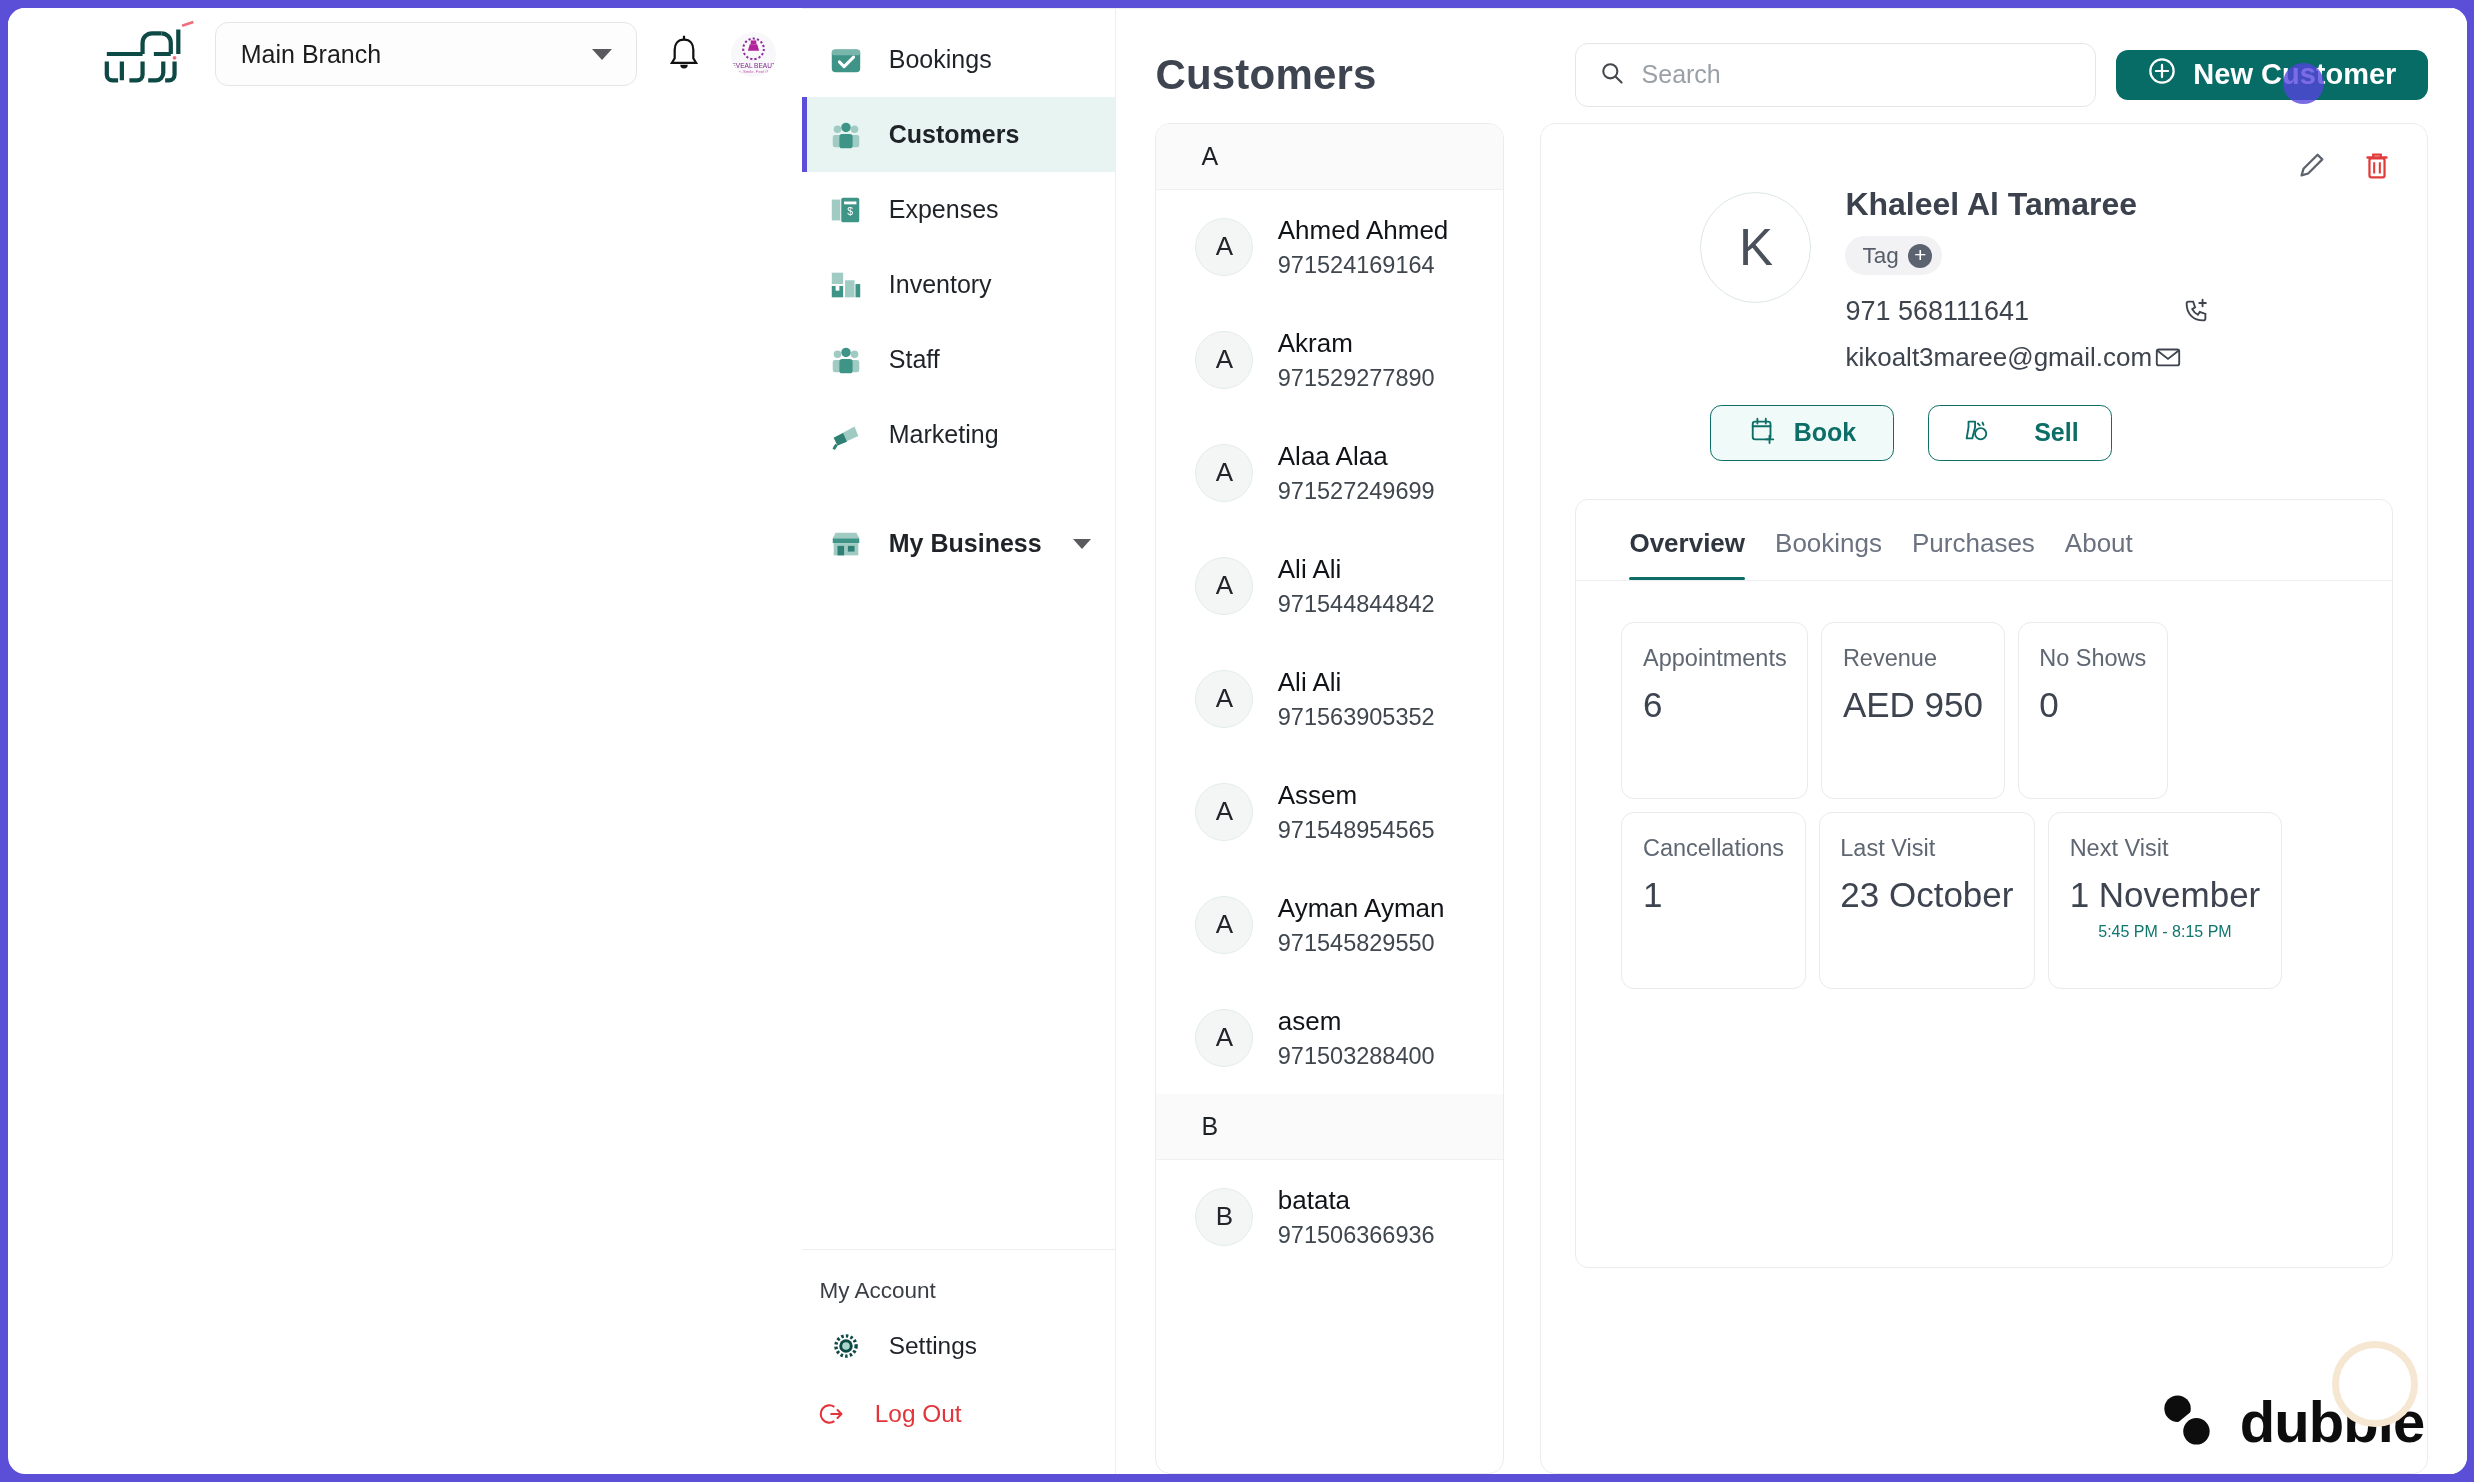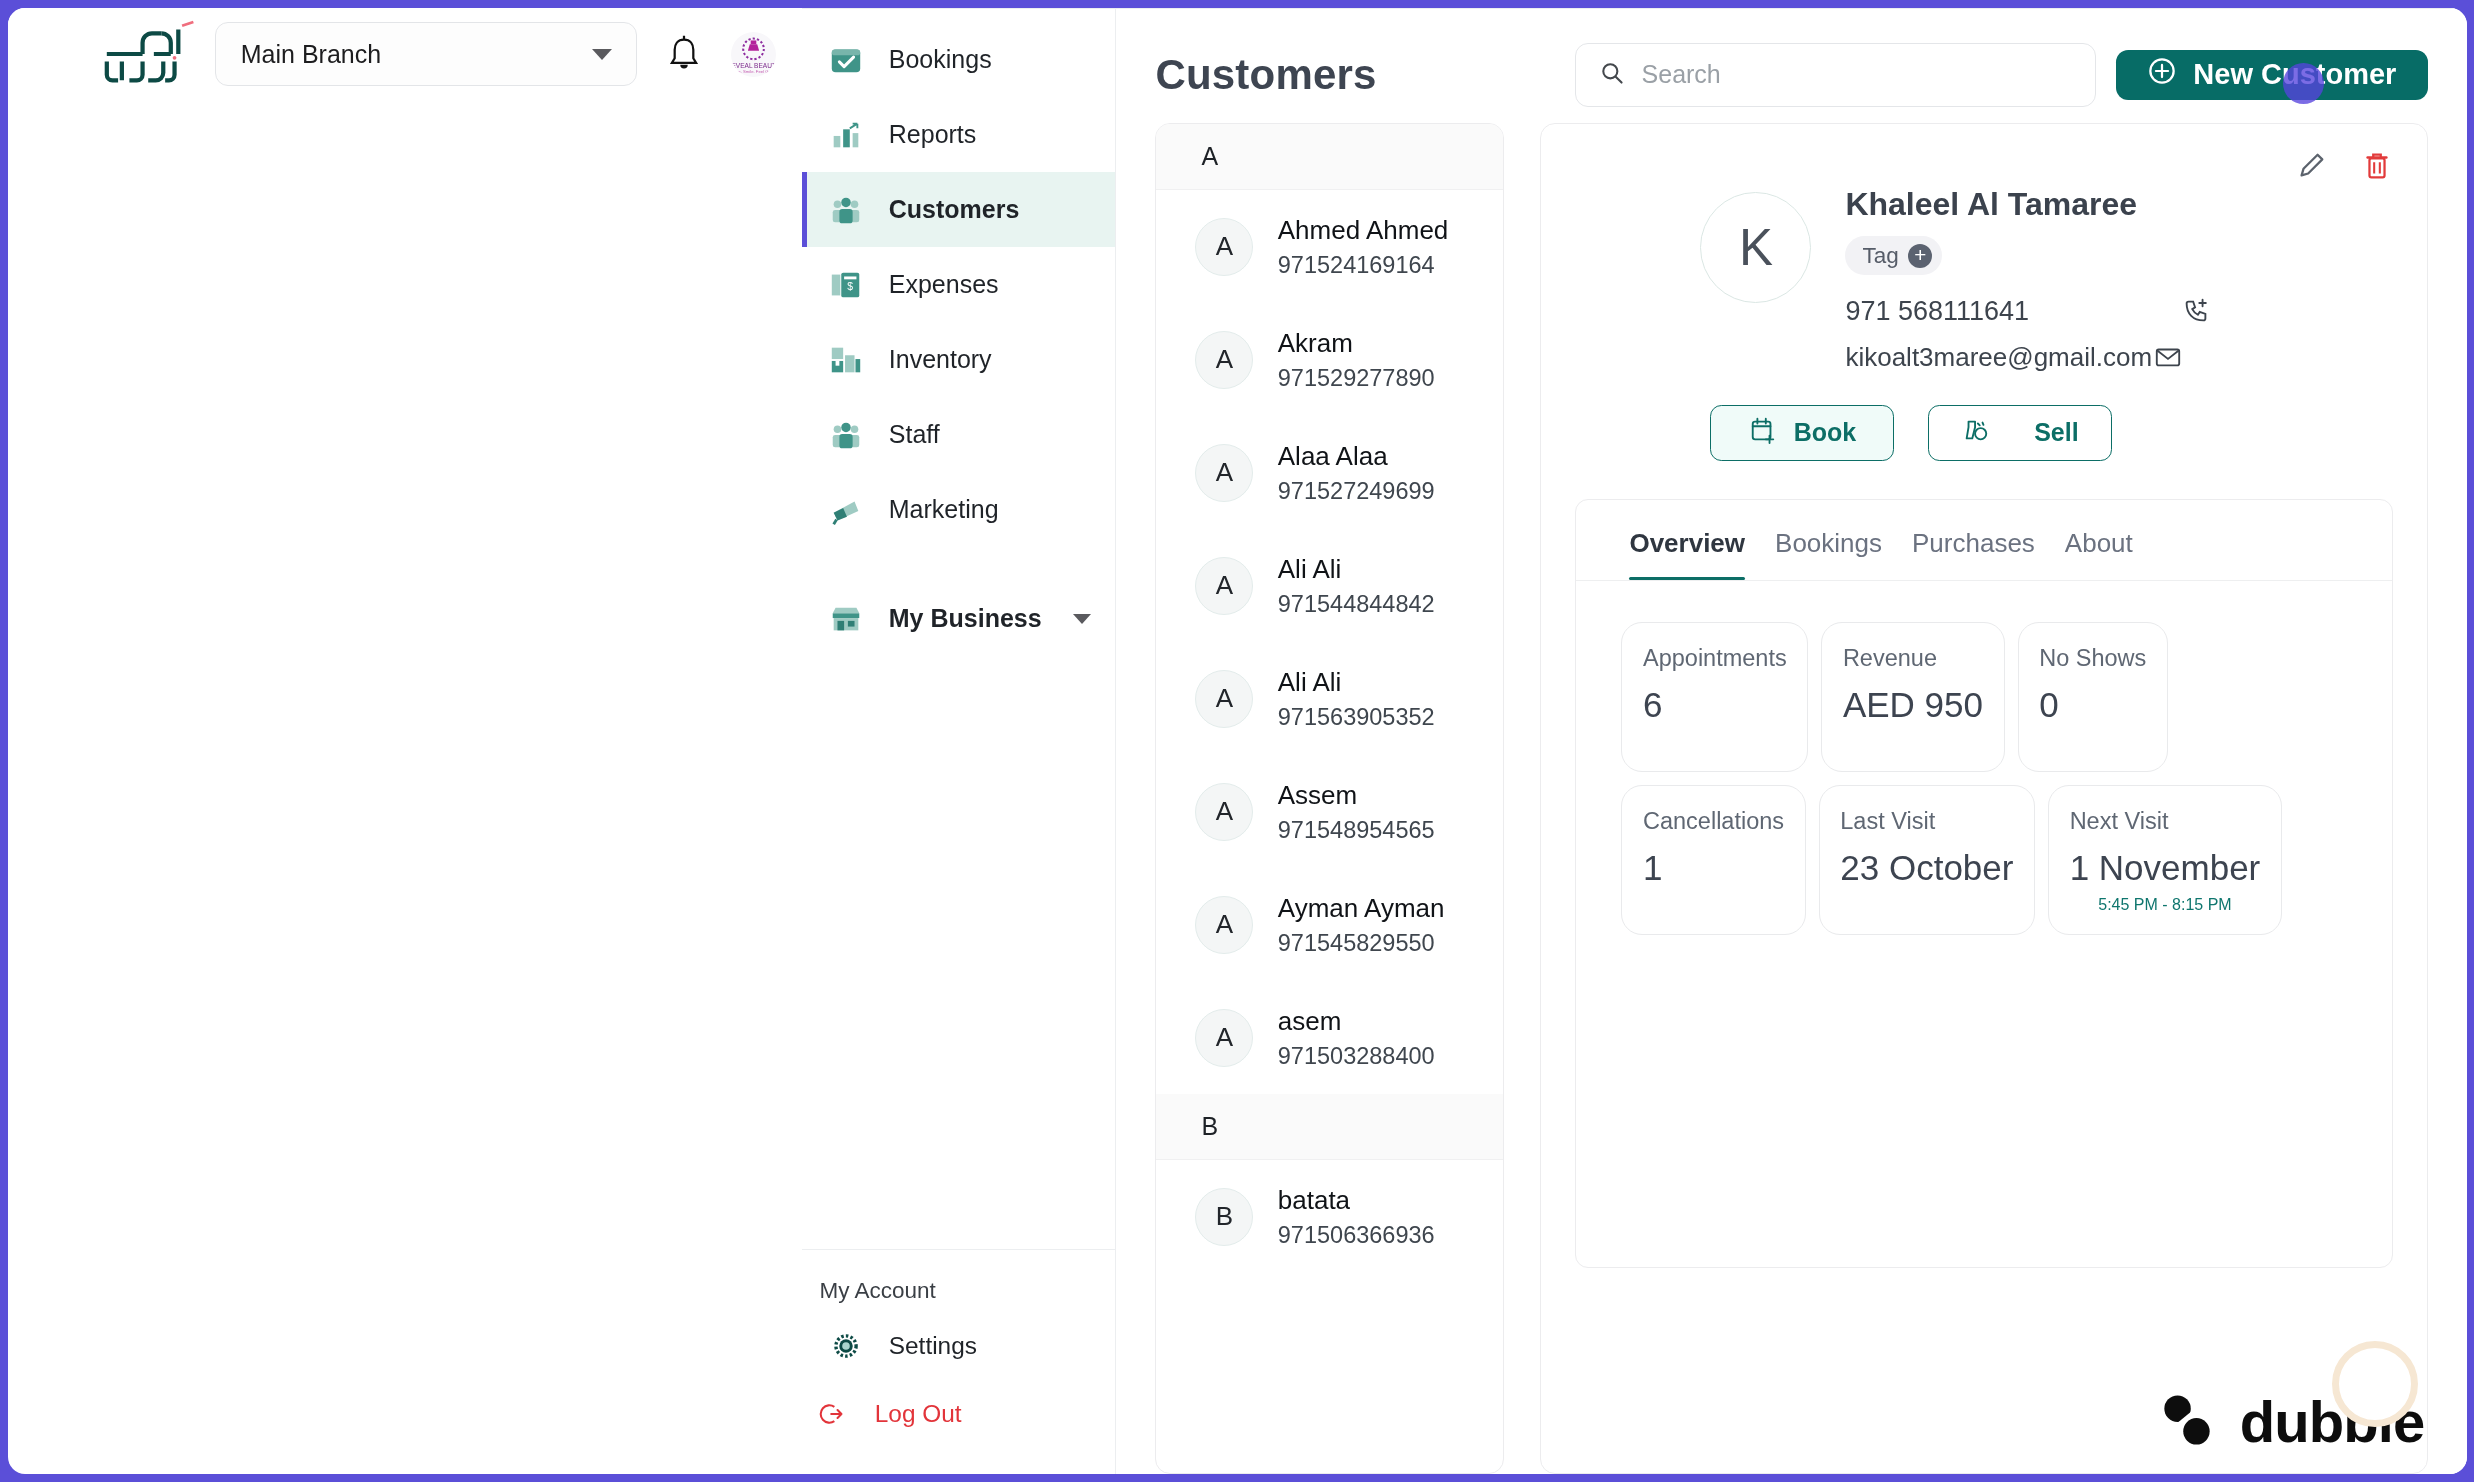--- a/index.html
+++ b/index.html
@@ -277,23 +277,23 @@
   .tab.active { color: #2f3640; font-weight: 700; }
   .tab.active::after {
     content:""; position:absolute; left:0; right:0; bottom:-0.9px;
     height: 3.8px; background:#0c6e66; border-radius:1.9px;
   }
 
   .stats { padding: 41px 0 0 45px; }
   .stat-row { display: flex; gap: 13px; margin-bottom: 13px; }
   .stat-card {
     border: 0.9px solid #e9eaec;
-    border-radius: 21px;
+    border-radius: 13px;
     padding: 22.5px 20.6px 0 20.6px;
-    height: 150px;
+    height: 177px;
     min-width: 0;
   }
   .stat-label { font-size: 23.5px; color: #5f6773; margin-bottom: 13px; white-space:nowrap;}
   .stat-value { font-size: 35px; color: #3d4450; white-space:nowrap;}
   .stat-sub { font-size: 16px; color: #0f766e; margin-top: 7.5px; white-space:nowrap;text-align:center;}
 
   
   .watermark {
     position: absolute; right: 43px; bottom: 17px;
     display: flex; align-items: center; gap: 19px;
@@ -364,31 +364,20 @@
         <span class="nav-icon">
           <svg viewBox="0 0 38 38" width="36" height="36">
             <rect x="4" y="8" width="30" height="24" rx="4" fill="#3f9488"></rect>
             <rect x="4" y="8" width="30" height="6" rx="3" fill="#78b5ab"></rect>
             <path d="M12 21 l5 5 l10 -10" fill="none" stroke="#fff" stroke-width="3.2" stroke-linecap="round" stroke-linejoin="round"></path>
           </svg>
         </span>
         <span>Bookings</span>
       </div>
 
-      <div class="nav-item">
-        <span class="nav-icon">
-          <svg viewBox="0 0 38 38" width="36" height="36">
-            <rect x="6" y="20" width="7" height="12" fill="#9fcbc3"></rect>
-            <rect x="16" y="13" width="7" height="19" fill="#3f9488"></rect>
-            <rect x="26" y="17" width="6" height="15" fill="#9fcbc3"></rect>
-            <path d="M23 12 l8 -5 m0 0 h-5 m5 0 v5" stroke="#3f9488" stroke-width="2" fill="none"></path>
-          </svg>
-        </span>
-        <span>Reports</span>
-      </div>
 
       <div class="nav-item active">
         <span class="nav-icon">
           <svg viewBox="0 0 38 38" width="36" height="36">
             <circle cx="10" cy="13" r="4" fill="#9fcbc3"></circle>
               <rect x="5" y="19" width="10" height="13" rx="2.5" fill="#9fcbc3"></rect>
             <circle cx="28" cy="13" r="4" fill="#9fcbc3"></circle>
               <rect x="23" y="19" width="10" height="13" rx="2.5" fill="#9fcbc3"></rect>
             <circle cx="19" cy="11" r="5" fill="#3f9488"></circle>
               <rect x="12" y="18" width="14" height="15" rx="3" fill="#3f9488"></rect>

